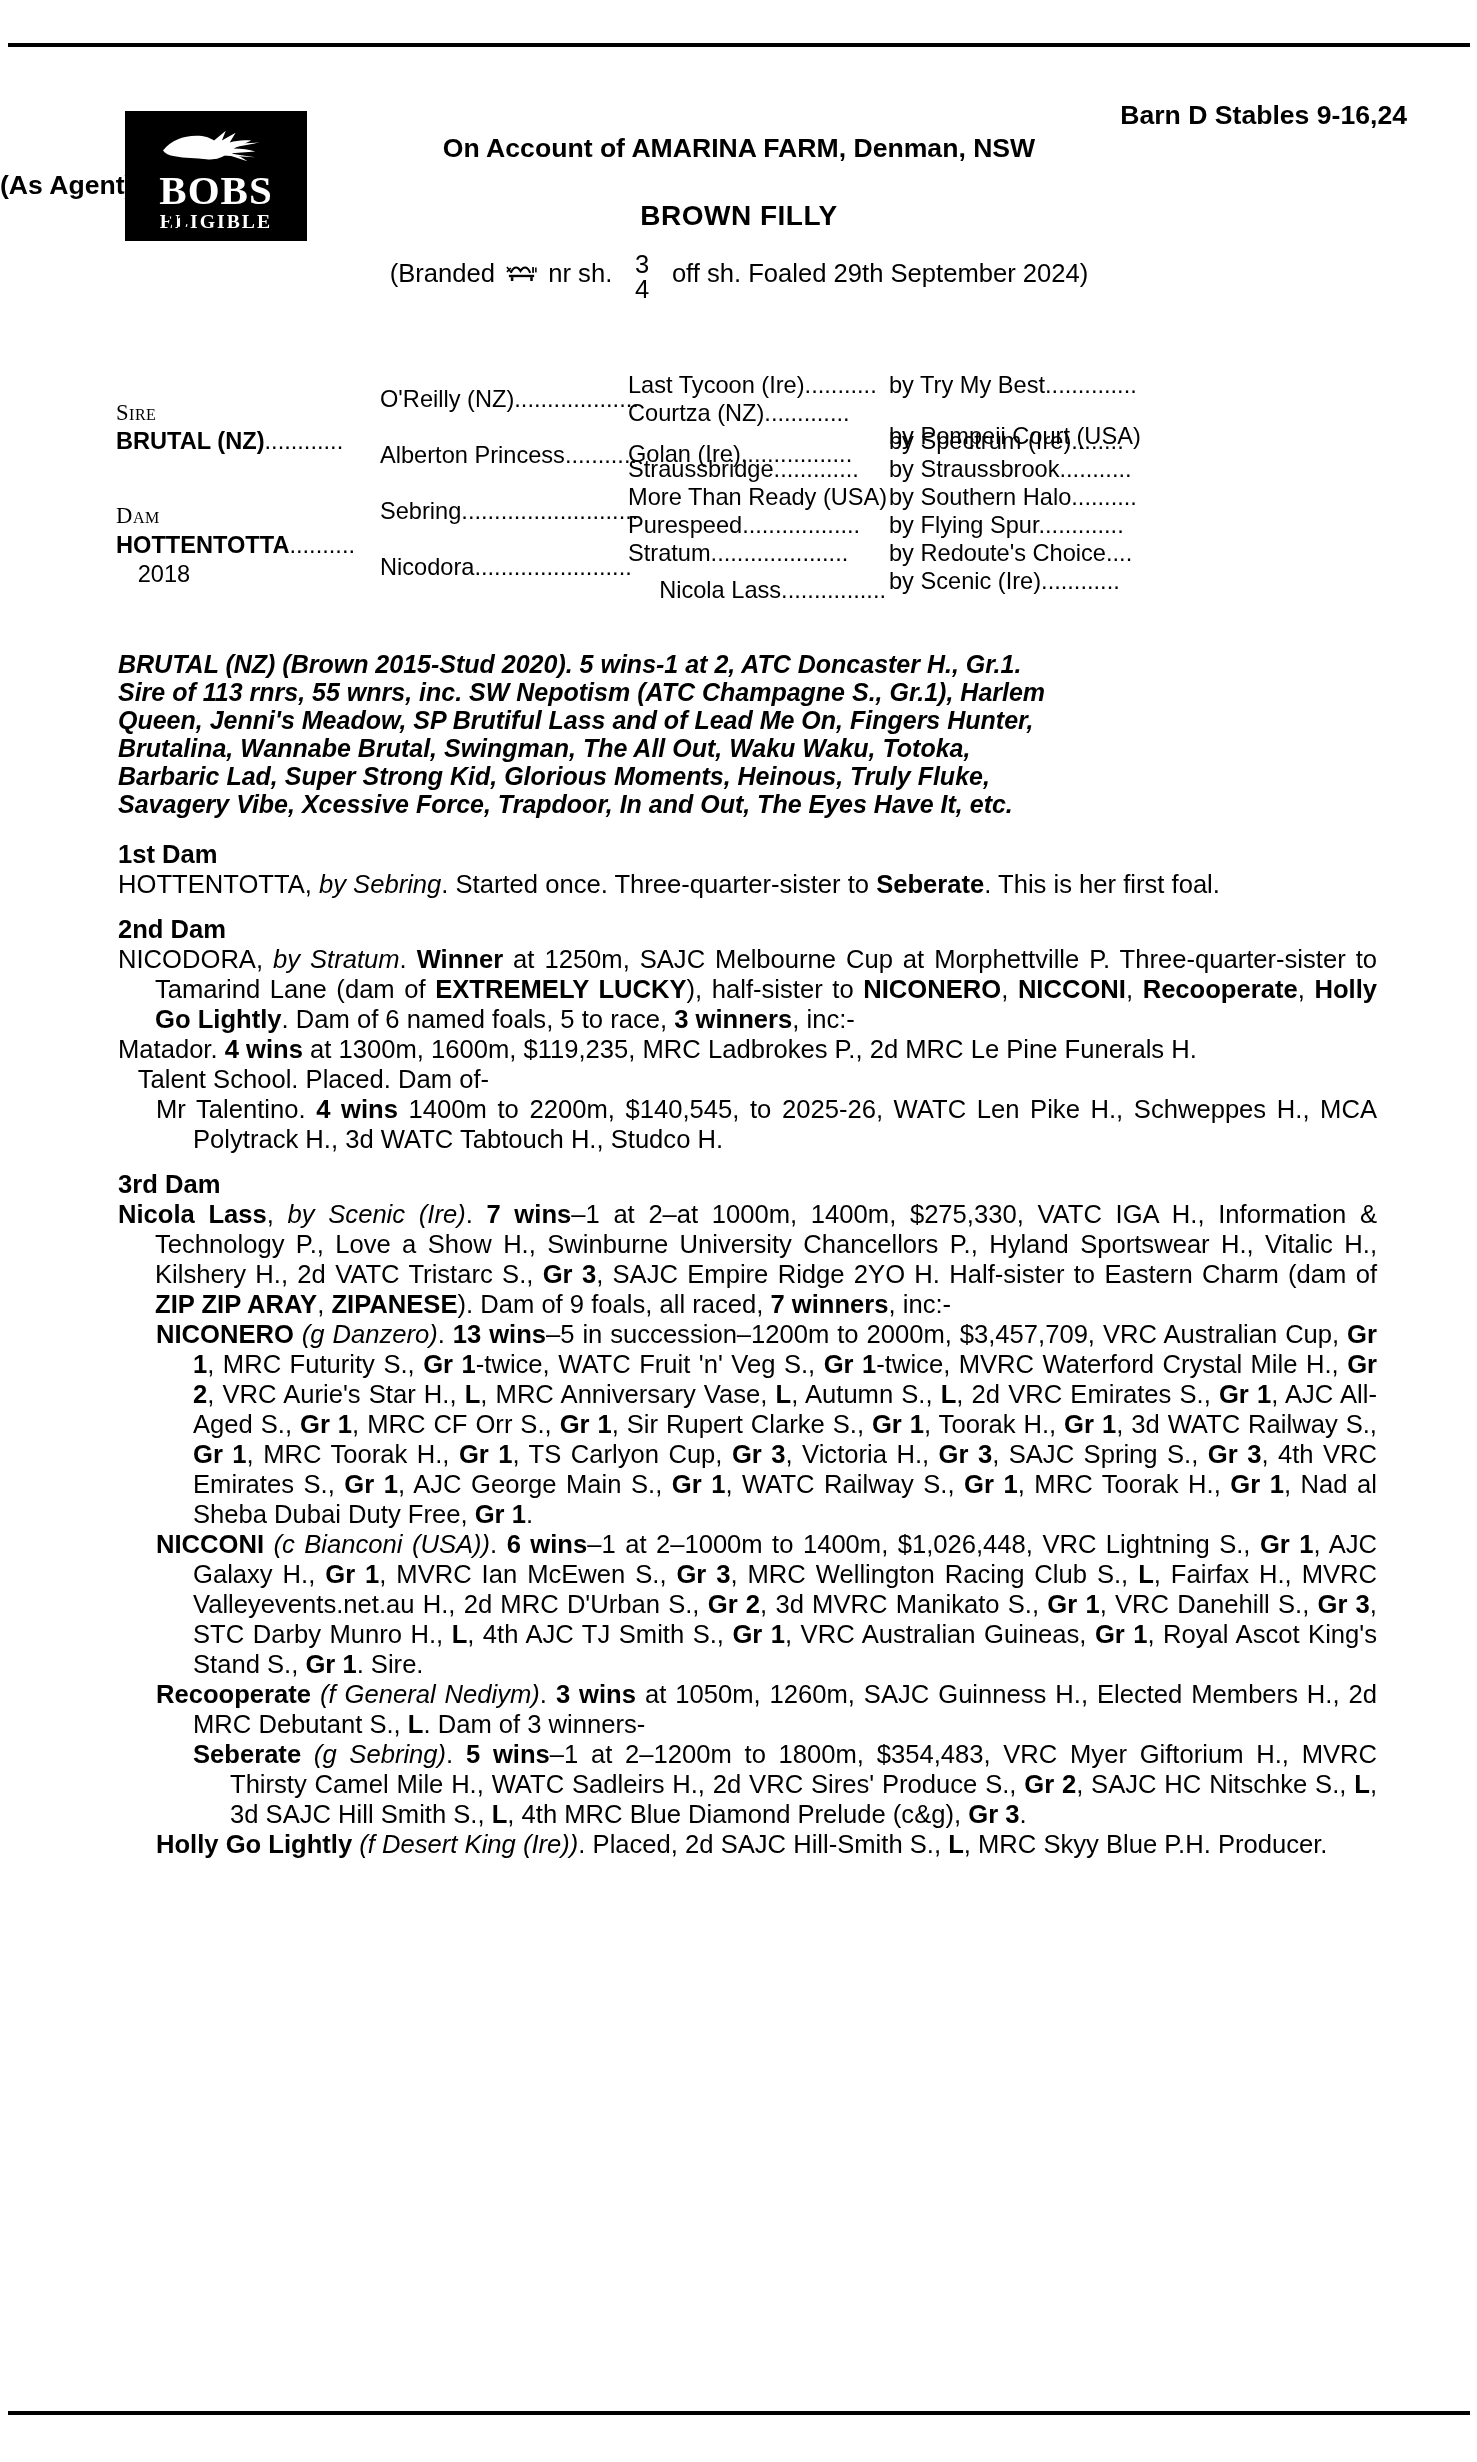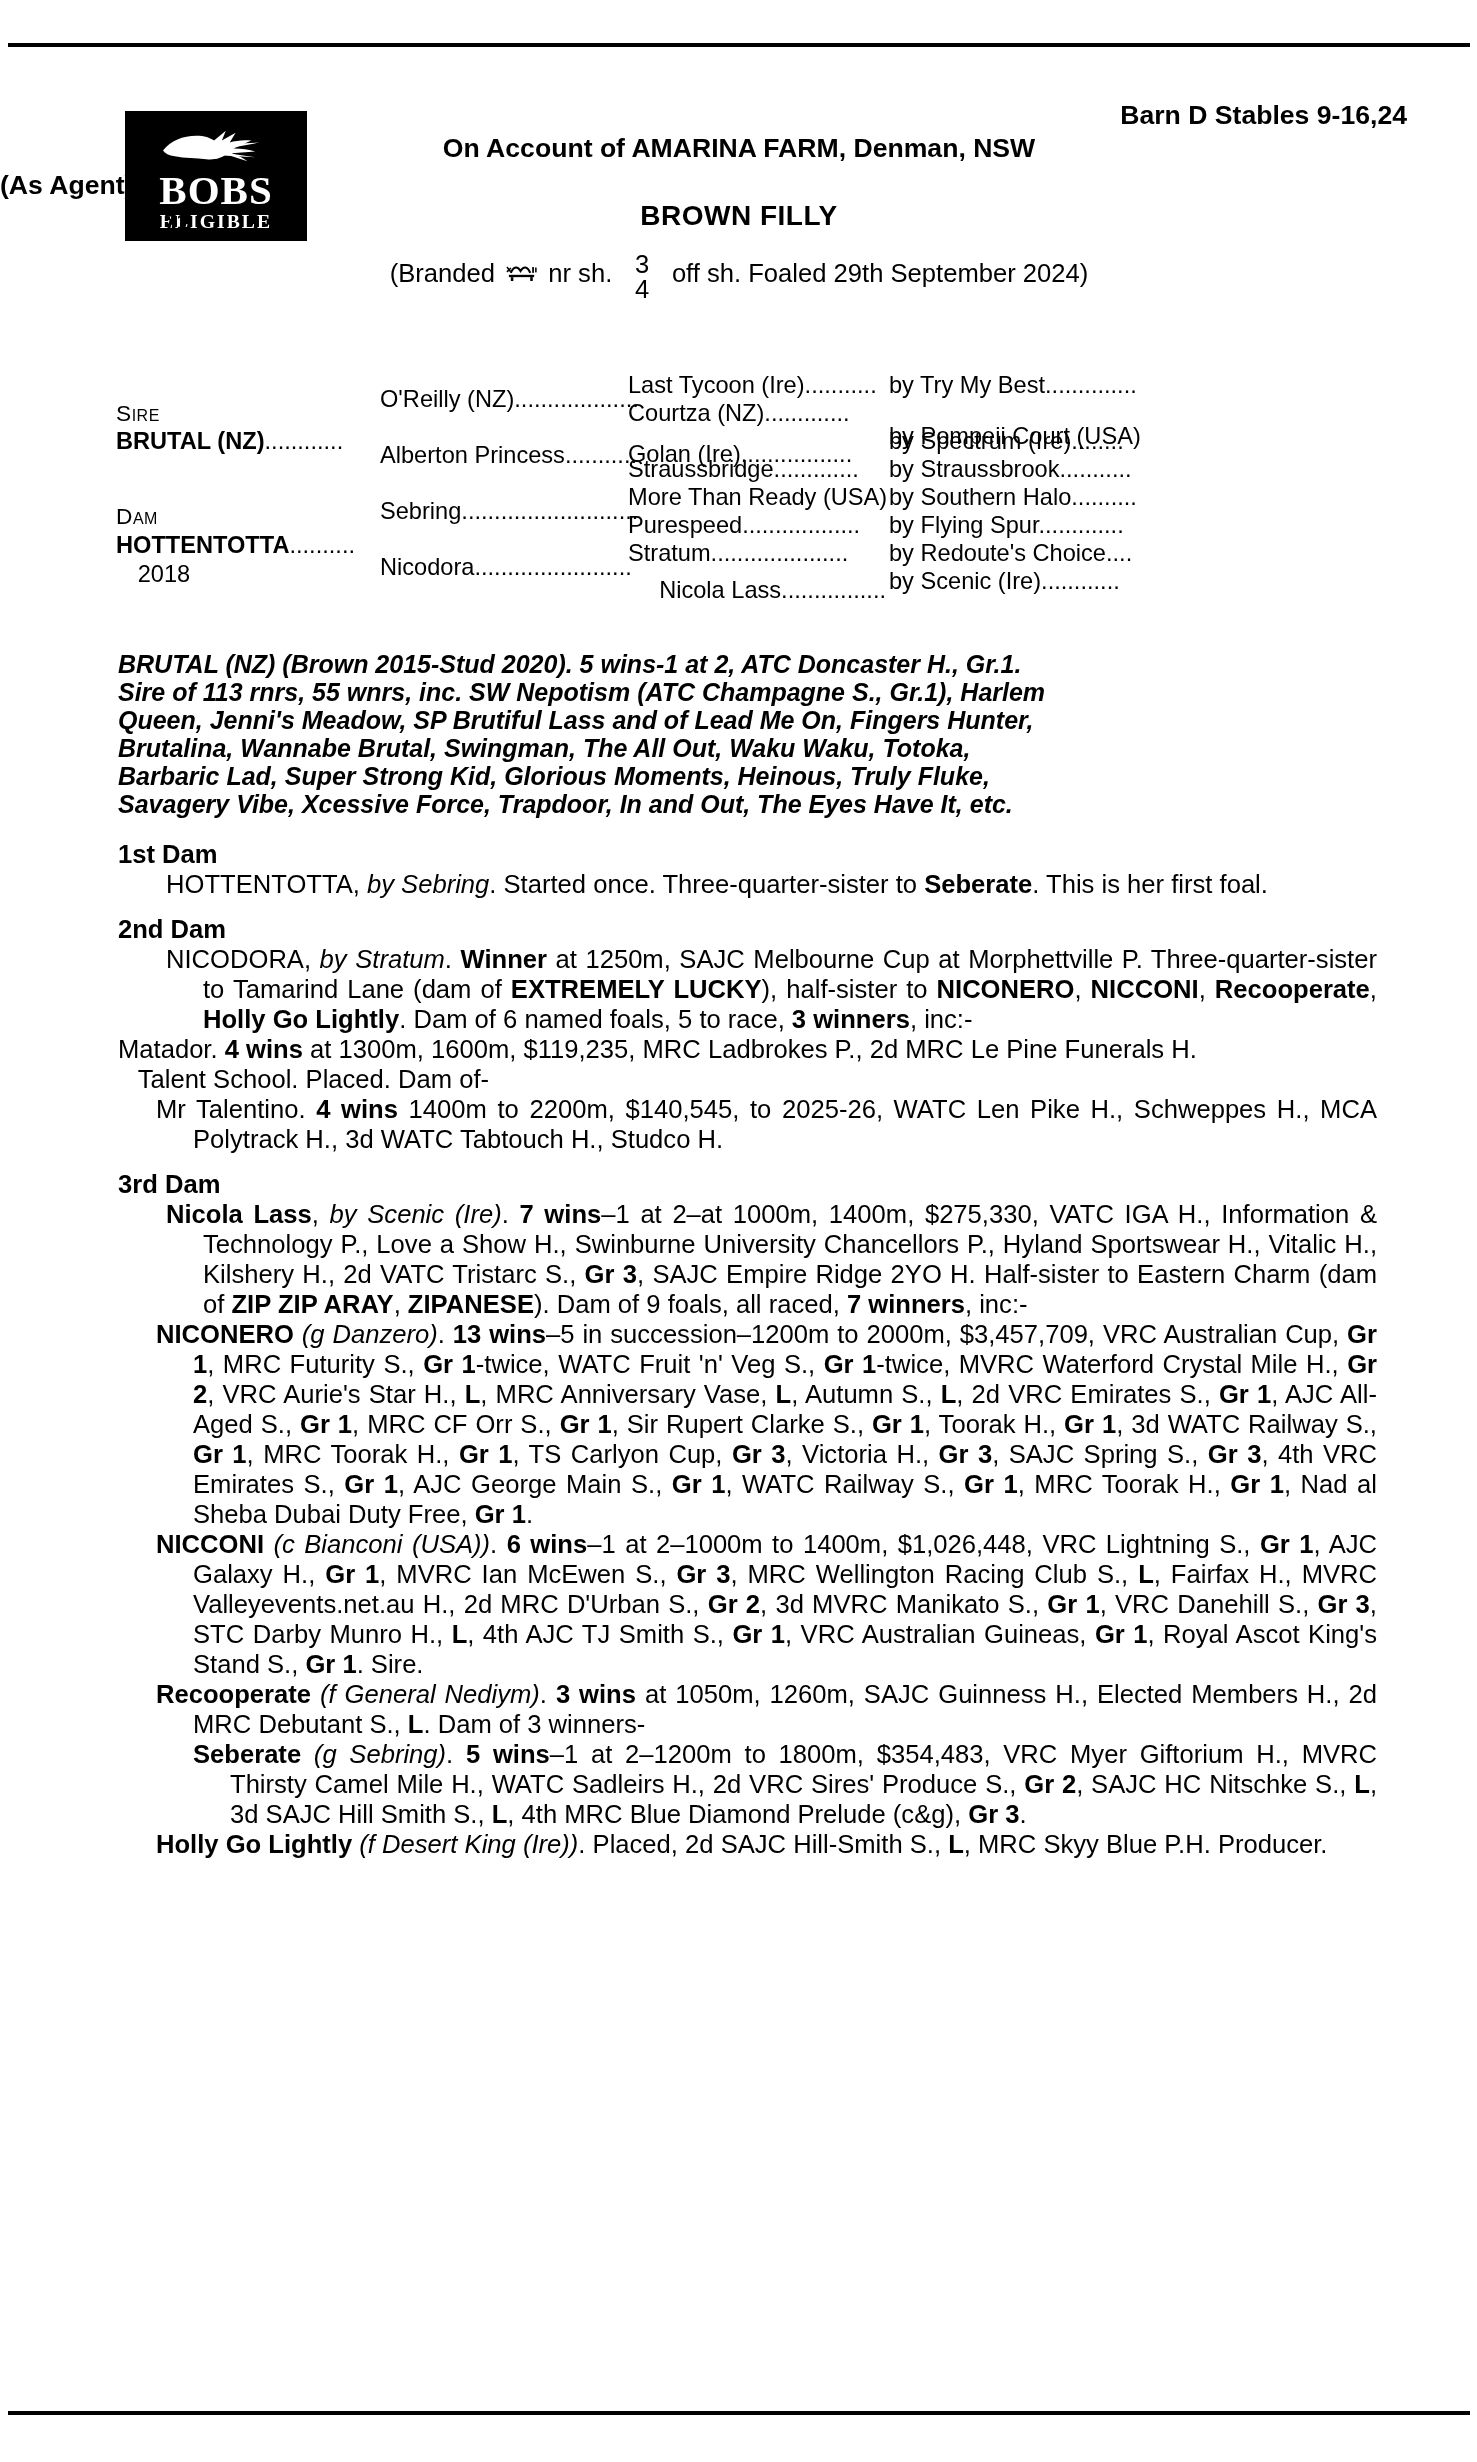--- a/index.html
+++ b/index.html
@@ -154,20 +154,21 @@
   }
   .ped-row { position: absolute; white-space: nowrap; }
   .c1 { left: 0px; width: 266px; }
   .c2 { left: 264px; width: 244px; }
   .c3 { left: 512px; width: 258px; }
   .c4 { left: 773px; width: 473px; }
   .smallcaps {
     font-variant: small-caps;
     font-size: 22.7px;
     letter-spacing: 0.5px;
+    font-family: Liberation Serif, serif;
   }
   .bold { font-weight: bold; }
   .dots { letter-spacing: 0px; }
 
   
   .sireblock {
     position: absolute;
     left: 118px;
     top: 650px;
     width: 1253px;
@@ -193,21 +194,21 @@
     font-weight: bold;
     font-size: 25.6px;
     margin-top: 0px;
   }
   .gap { height: 14.8px; }
   p {
     margin: 0;
     text-align: justify;
     text-align-last: left;
   }
-  .hang1 { padding-left: 37px; text-indent: -37px; margin-left: 48px; }
+  .hang1 { padding-left: 37px; text-indent: -37px; }
   .hang-sub { padding-left: 75px; text-indent: -37px; }
   i { font-style: italic; }
   b { font-weight: bold; }
 </style>
 </head>
 <body>
 
 <div class="page">
 
   <div class="rule rule-top"></div>

